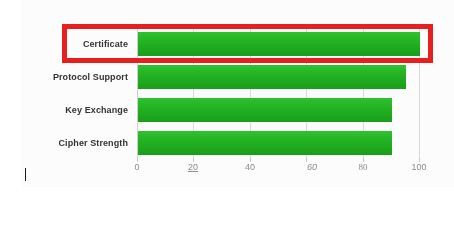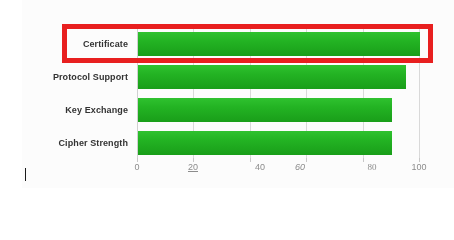--- a/index.html
+++ b/index.html
@@ -140,23 +140,23 @@
 
     <div class="tick-mark" style="left:137px;"></div>
     <div class="tick-mark" style="left:193px;"></div>
     <div class="tick-mark" style="left:250px;"></div>
     <div class="tick-mark" style="left:306px;"></div>
     <div class="tick-mark" style="left:363px;"></div>
     <div class="tick-mark" style="left:419px;"></div>
 
     <div class="tick-label" style="left:137px;">0</div>
     <div class="tick-label" style="left:193px;text-decoration:underline;">20</div>
-    <div class="tick-label" style="left:260px;text-align:center;">40</div>
-    <div class="tick-label" style="left:300px;font-style:italic;">60</div>
-    <div class="tick-label" style="left:372px;font-family:Liberation Serif, serif;">80</div>
+    <div class="tick-label" style="left:250px;text-align:center;">40</div>
+    <div class="tick-label" style="left:312px;font-style:italic;">60</div>
+    <div class="tick-label" style="left:363px;font-family:Liberation Serif, serif;">80</div>
     <div class="tick-label" style="left:419px;">100</div>
 
   </div>
 
   <div id="highlight-box"></div>
 
   <div id="text-caret"></div>
 
 </div>
 

